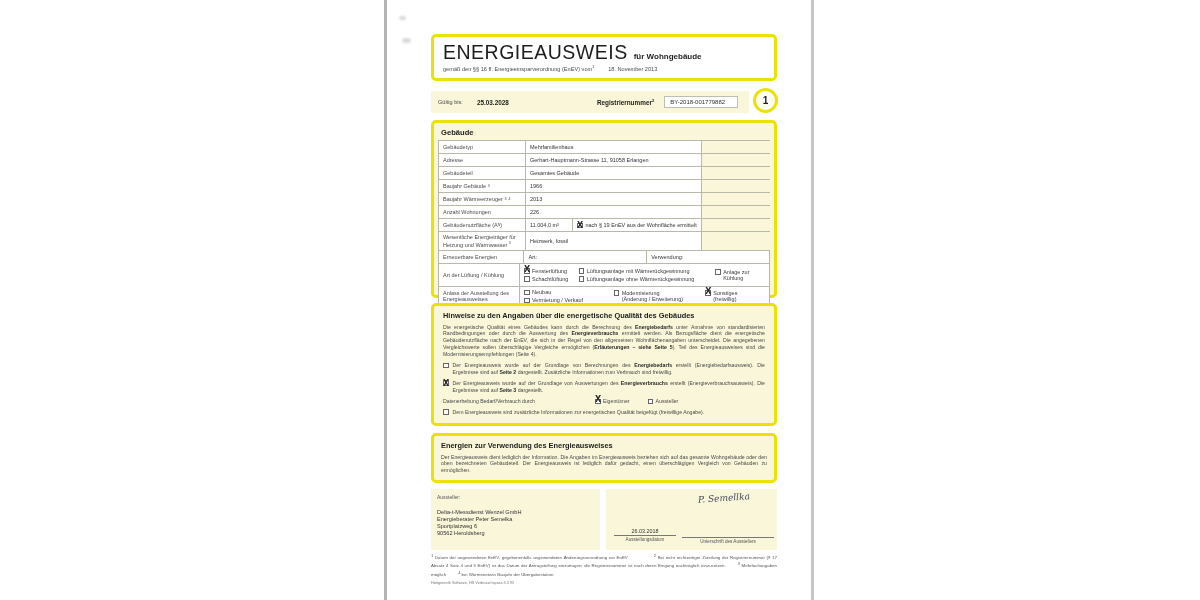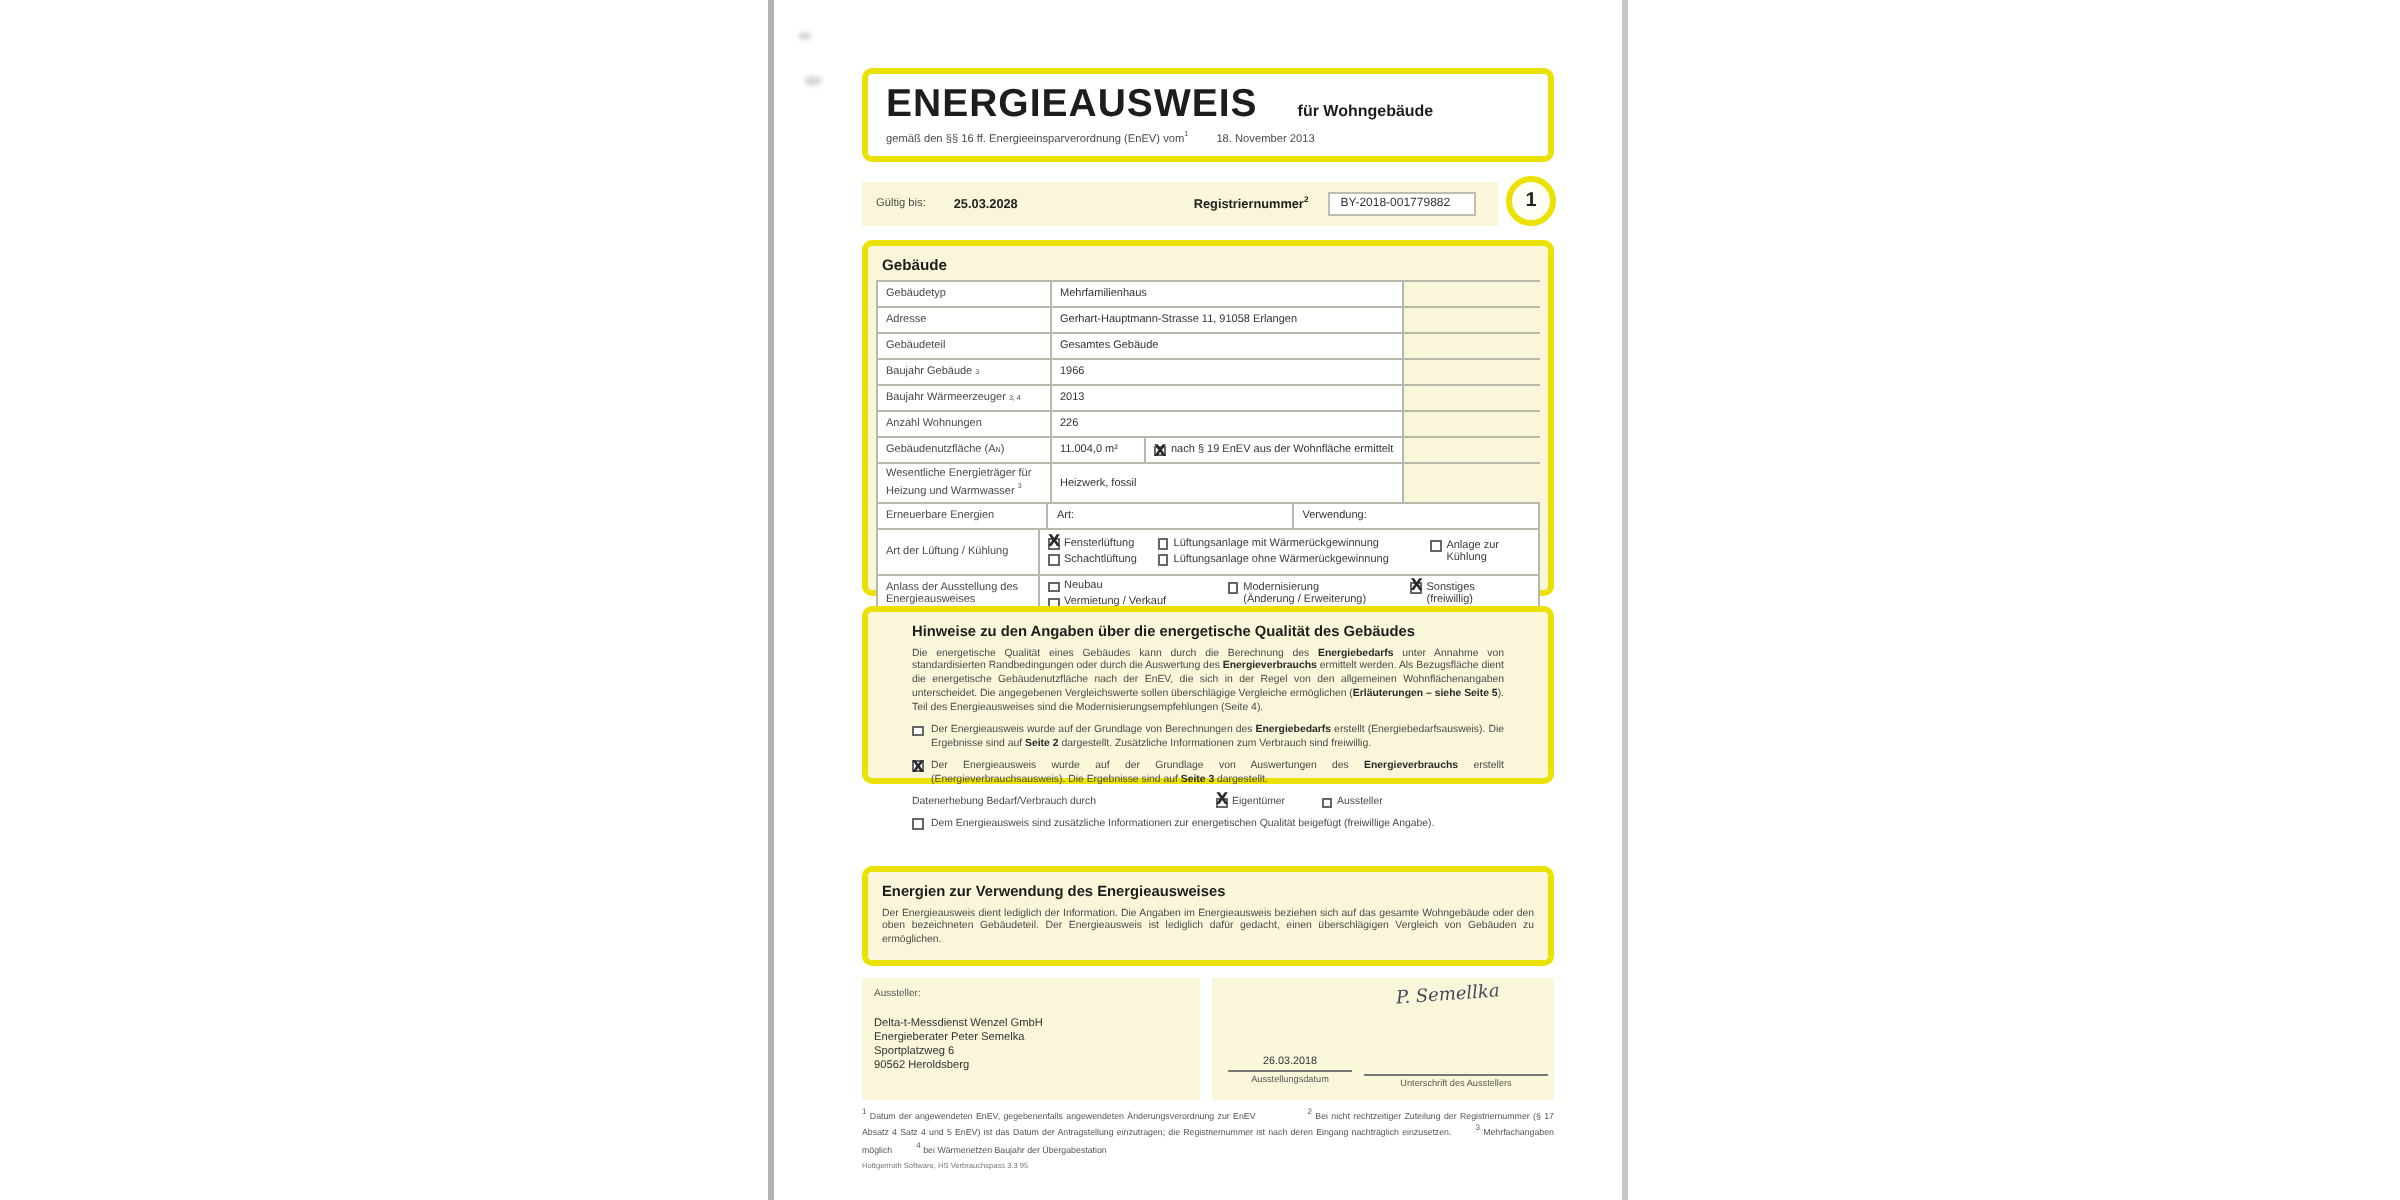--- a/index.html
+++ b/index.html
@@ -11,22 +11,22 @@
 
   .smudge { position:absolute; background:#d8d8d8; border-radius:50%; filter:blur(1px); }
   .s1 { left:12px; top:16px; width:7px; height:4px; }
   .s2 { left:15px; top:38px; width:9px; height:5px; }
 
   
   .ybox { position:absolute; left:0; width:346px; border:3px solid #ece104; border-radius:5px; background:#faf6d9; }
 
   
   .title-box { top:34px; height:47px; background:#ffffff; padding:4px 9px 0 9px; }
-  .main-title { font-size:19.5px; font-weight:bold; color:#1d1d1d; letter-spacing:0.5px; }
-  .title-type { font-size:8px; font-weight:bold; color:#1d1d1d; margin-left:20px; }
+  .main-title { font-size:19.5px; font-weight:normal; color:#1d1d1d; letter-spacing:0.5px; }
+  .title-type { font-size:8px; font-weight:bold; color:#1d1d1d; margin-left:6px; }
   .title-sub { font-size:5.6px; color:#4a4a4a; margin-top:1px; }
   .sub-date { margin-left:14px; }
   sup { font-size:0.65em; vertical-align:super; }
   sub { font-size:0.65em; vertical-align:sub; }
 
   
   .valid-strip { position:absolute; left:0; top:91px; width:318px; height:22px; background:#faf6d9;
                  display:flex; align-items:center; font-size:5.6px; }
   .vs-label { margin-left:7px; color:#4a4a4a; }
   .vs-value { margin-left:14px; font-weight:bold; font-size:6.4px; color:#222; }
@@ -53,21 +53,21 @@
   .opt-area { width:250px; display:flex; padding:2px 4px; }
   .opt-col { display:flex; flex-direction:column; gap:1.5px; }
   .opt { display:flex; gap:2.5px; align-items:flex-start; line-height:6.5px; }
   .two-line { line-height:6.2px; }
 
   
   .cb { position:relative; display:inline-block; width:5.5px; height:5.5px; border:0.8px solid #666; background:#fff; flex:0 0 auto; margin-top:0.5px; }
   .cb .mk { position:absolute; left:-1px; top:-2.5px; font-size:8px; font-weight:bold; color:#2a2a2a; font-family:"DejaVu Sans", sans-serif; }
 
   
-  .quality-box { top:303px; height:89px; padding:5px 22px; }
+  .quality-box { top:303px; height:123px; padding:5px 9px; }
   .usage-box { top:433px; height:50px; padding:5px 7px; }
   .hint-title { font-size:7.4px; font-weight:bold; color:#1d1d1d; }
   .para { font-size:5.2px; line-height:6.9px; text-align:justify; color:#4a4a4a; margin-top:3.5px; }
   .para b { color:#2a2a2a; }
   .cb-para { display:flex; gap:4px; margin-top:4px; }
   .cb-para .para { margin-top:0; flex:1; }
   .daten-line { display:flex; align-items:center; font-size:5.2px; color:#4a4a4a; margin-top:4.5px; }
   .daten-line .opt { margin-left:60px; }
   .daten-line .opt + .opt { margin-left:18px; }
 

